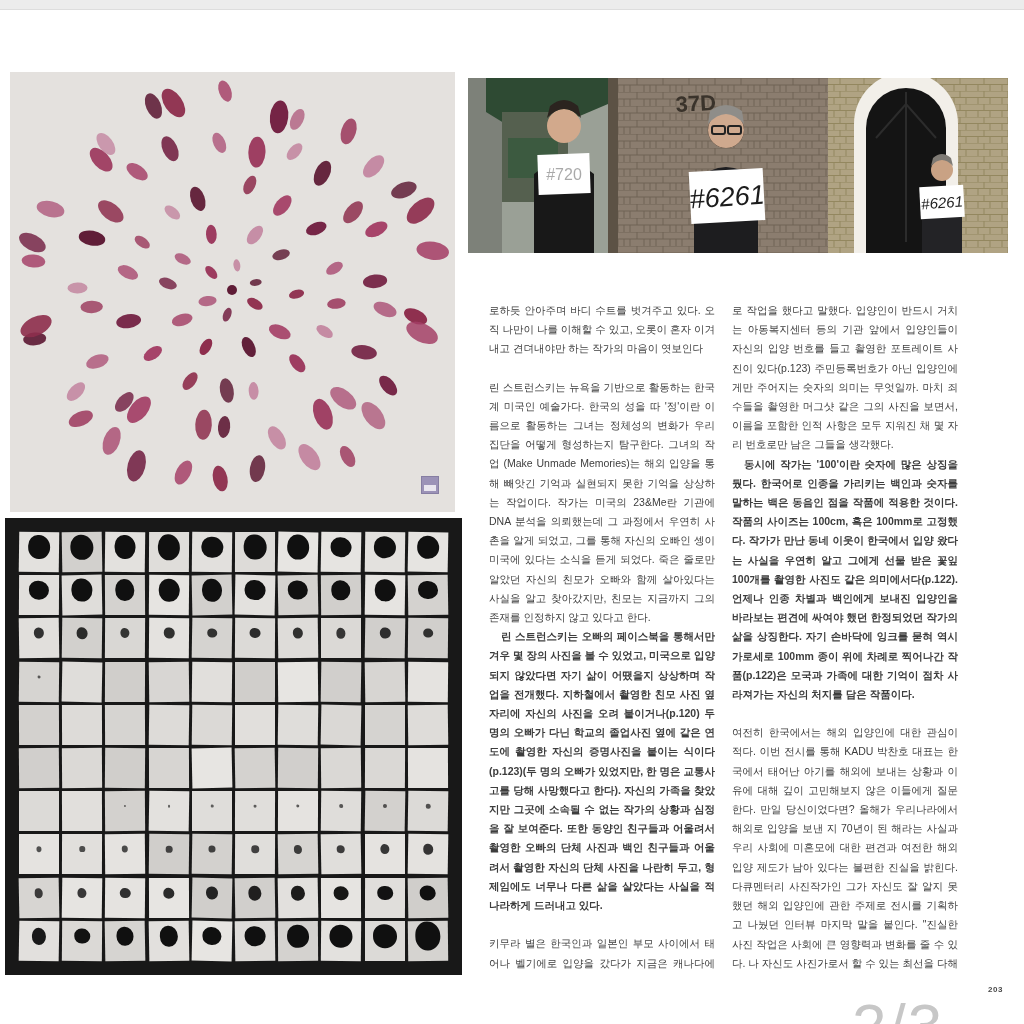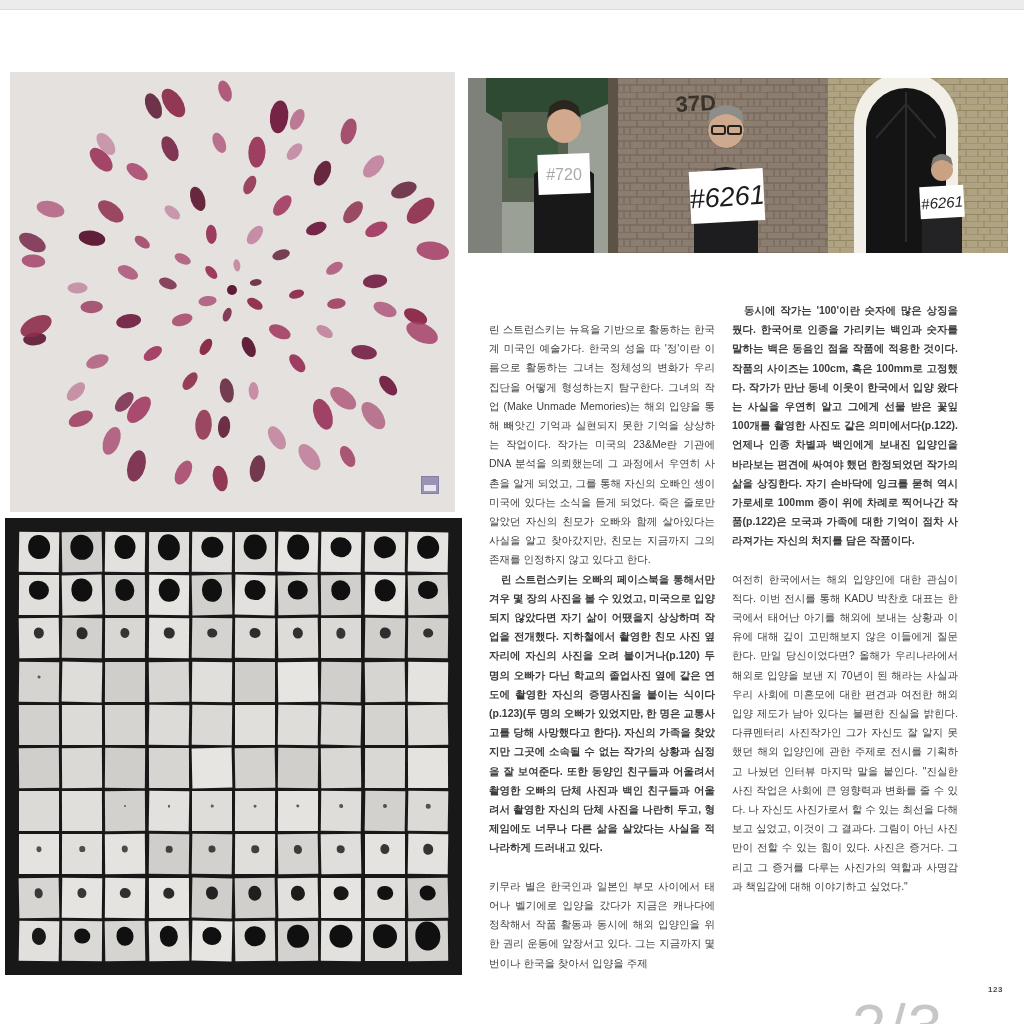--- a/index.html
+++ b/index.html
@@ -438,25 +438,27 @@
         <circle cx="474" cy="92" r="11" fill="#c9a284"></circle>
         <path d="M463 88 q11 -12 22 0 l-2 -8 q-9 -8 -18 0 z" fill="#7e7a74"></path>
         <path d="M454 175 v-48 q20 -18 40 0 v48 z" fill="#232326"></path>
         <rect x="452" y="108" width="44" height="32" fill="#ffffff" transform="rotate(-3 474 124)"></rect>
         <text x="474" y="130" text-anchor="middle" font-size="15" fill="#222" font-style="italic" font-family="Liberation Sans, sans-serif" transform="rotate(-4 474 124)">#6261</text>
       </g>
     </svg>
   </div>
 
   <div id="col1" class="textcol">
+      <p class="para">로하듯 안아주며 바디 수트를 벗겨주고 있다. 오직 나만이 나를 이해할 수 있고, 오롯이 혼자 이겨내고 견뎌내야만 하는 작가의 마음이 엿보인다</p>
       <p class="para gap">린 스트런스키는 뉴욕을 기반으로 활동하는 한국계 미국인 예술가다. 한국의 성을 따 '정'이란 이름으로 활동하는 그녀는 정체성의 변화가 우리 집단을 어떻게 형성하는지 탐구한다. 그녀의 작업 (Make Unmade Memories)는 해외 입양을 통해 빼앗긴 기억과 실현되지 못한 기억을 상상하는 작업이다. 작가는 미국의 23&amp;Me란 기관에 DNA 분석을 의뢰했는데 그 과정에서 우연히 사촌을 알게 되었고, 그를 통해 자신의 오빠인 셍이 미국에 있다는 소식을 듣게 되었다. 죽은 줄로만 알았던 자신의 친모가 오빠와 함께 살아있다는 사실을 알고 찾아갔지만, 친모는 지금까지 그의 존재를 인정하지 않고 있다고 한다.</p>
       <p class="para indent">린 스트런스키는 오빠의 페이스북을 통해서만 겨우 몇 장의 사진을 볼 수 있었고, 미국으로 입양되지 않았다면 자기 삶이 어땠을지 상상하며 작업을 전개했다. 지하철에서 촬영한 친모 사진 옆자리에 자신의 사진을 오려 붙이거나(p.120) 두 명의 오빠가 다닌 학교의 졸업사진 옆에 같은 연도에 촬영한 자신의 증명사진을 붙이는 식이다(p.123)(두 명의 오빠가 있었지만, 한 명은 교통사고를 당해 사망했다고 한다). 자신의 가족을 찾았지만 그곳에 소속될 수 없는 작가의 상황과 심정을 잘 보여준다. 또한 동양인 친구들과 어울려서 촬영한 오빠의 단체 사진과 백인 친구들과 어울려서 촬영한 자신의 단체 사진을 나란히 두고, 형제임에도 너무나 다른 삶을 살았다는 사실을 적나라하게 드러내고 있다.</p>
       <p class="para gap">키무라 별은 한국인과 일본인 부모 사이에서 태어나 벨기에로 입양을 갔다가 지금은 캐나다에 정착해서 작품 활동과 동시에 해외 입양인을 위한 권리 운동에 앞장서고 있다. 그는 지금까지 몇 번이나 한국을 찾아서 입양을 주제</p>
     </div>
   <div id="col2" class="textcol">
+      <p class="para">로 작업을 했다고 말했다. 입양인이 반드시 거치는 아동복지센터 등의 기관 앞에서 입양인들이 자신의 입양 번호를 들고 촬영한 포트레이트 사진이 있다(p.123) 주민등록번호가 아닌 입양인에게만 주어지는 숫자의 의미는 무엇일까. 마치 죄수들을 촬영한 머그샷 같은 그의 사진을 보면서, 이름을 포함한 인적 사항은 모두 지워진 채 몇 자리 번호로만 남은 그들을 생각했다.</p>
       <p class="para indent">동시에 작가는 '100'이란 숫자에 많은 상징을 뒀다. 한국어로 인종을 가리키는 백인과 숫자를 말하는 백은 동음인 점을 작품에 적용한 것이다. 작품의 사이즈는 100cm, 혹은 100mm로 고정했다. 작가가 만난 동네 이웃이 한국에서 입양 왔다는 사실을 우연히 알고 그에게 선물 받은 꽃잎 100개를 촬영한 사진도 같은 의미에서다(p.122). 언제나 인종 차별과 백인에게 보내진 입양인을 바라보는 편견에 싸여야 했던 한정되었던 작가의 삶을 상징한다. 자기 손바닥에 잉크를 묻혀 역시 가로세로 100mm 종이 위에 차례로 찍어나간 작품(p.122)은 모국과 가족에 대한 기억이 점차 사라져가는 자신의 처지를 담은 작품이다.</p>
       <p class="para gap">여전히 한국에서는 해외 입양인에 대한 관심이 적다. 이번 전시를 통해 KADU 박찬호 대표는 한국에서 태어난 아기를 해외에 보내는 상황과 이유에 대해 깊이 고민해보지 않은 이들에게 질문한다. 만일 당신이었다면? 올해가 우리나라에서 해외로 입양을 보낸 지 70년이 된 해라는 사실과 우리 사회에 미혼모에 대한 편견과 여전한 해외 입양 제도가 남아 있다는 불편한 진실을 밝힌다. 다큐멘터리 사진작가인 그가 자신도 잘 알지 못했던 해외 입양인에 관한 주제로 전시를 기획하고 나눴던 인터뷰 마지막 말을 붙인다. "진실한 사진 작업은 사회에 큰 영향력과 변화를 줄 수 있다. 나 자신도 사진가로서 할 수 있는 최선을 다해보고 싶었고, 이것이 그 결과다. 그림이 아닌 사진만이 전할 수 있는 힘이 있다. 사진은 증거다. 그리고 그 증거를 다루는 사진가의 역할과 사명감과 책임감에 대해 이야기하고 싶었다."</p>
     </div>
 
-  <div id="page-num">123</div>
+  <div id="page-num">203</div>
   <div id="viewer-overlay">2/3</div>
 
 </div>
 
 </body></html>

